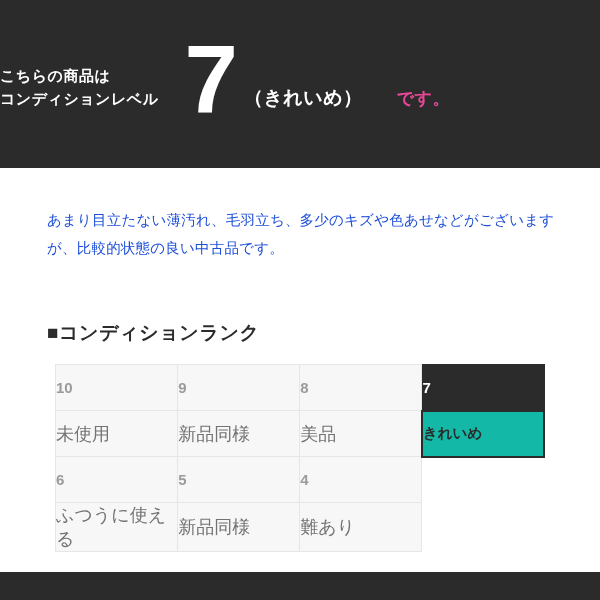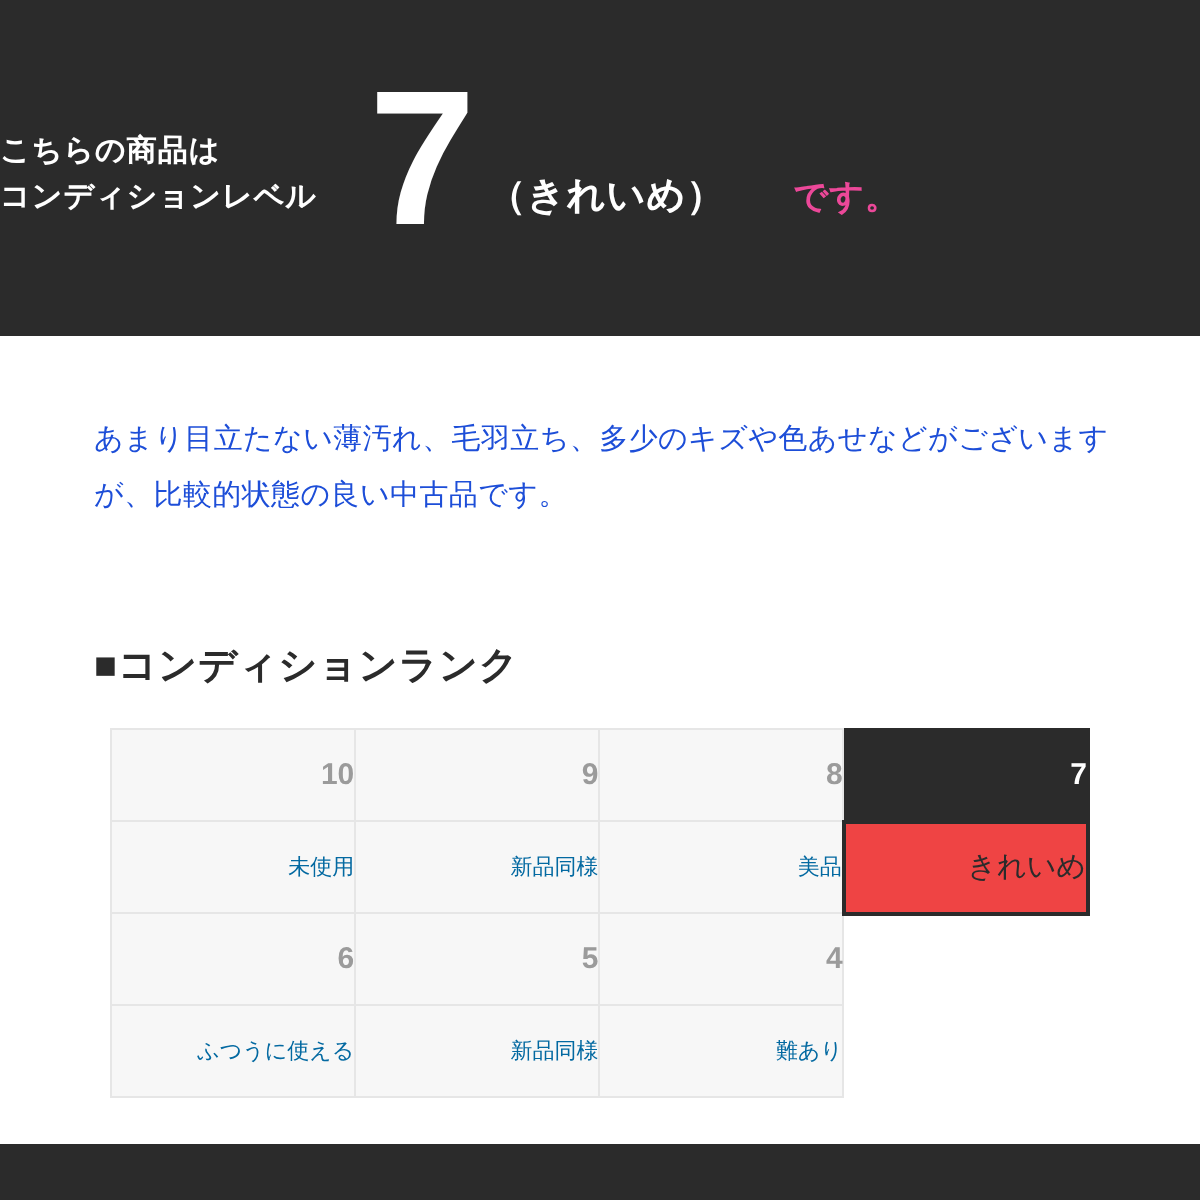--- a/index.html
+++ b/index.html
@@ -108,53 +108,53 @@
     position: absolute;
     left: 55px;
     top: 196px;
     width: 490px;
     border-collapse: collapse;
     table-layout: fixed;
   }
   .rank-table td {
     width: 122px;
     height: 46px;
-    text-align: right;
+    text-align: left;
     vertical-align: middle;
     border: 1px solid #e6e6e6;
     background: #f7f7f7;
     color: #a9a9a9;
     font-size: 14px;
     padding: 0;
   }
   .rank-table td.num {
     font-weight: bold;
     font-size: 15px;
     color: #9b9b9b;
   }
   .rank-table td.lbl {
-    font-size: 11px;
-    color: #0369a1;
+    font-size: 18px;
+    color: #737373;
   }
   .rank-table td.empty {
     background: #ffffff;
     border: none;
   }
   
   .rank-table td.sel-num {
     background: #2b2b2b;
     color: #ffffff;
     font-weight: bold;
     font-size: 15px;
     border: 1px solid #2b2b2b;
   }
   .rank-table td.sel-lbl {
-    background: #ef4444;
+    background: #14b8a6;
     color: #2b2b2b;
-    font-weight: normal;
+    font-weight: bold;
     font-size: 14.5px;
     border: 2px solid #2b2b2b;
   }
 
   
   .footer-band {
     position: absolute;
     left: 0;
     top: 572px;
     width: 600px;

